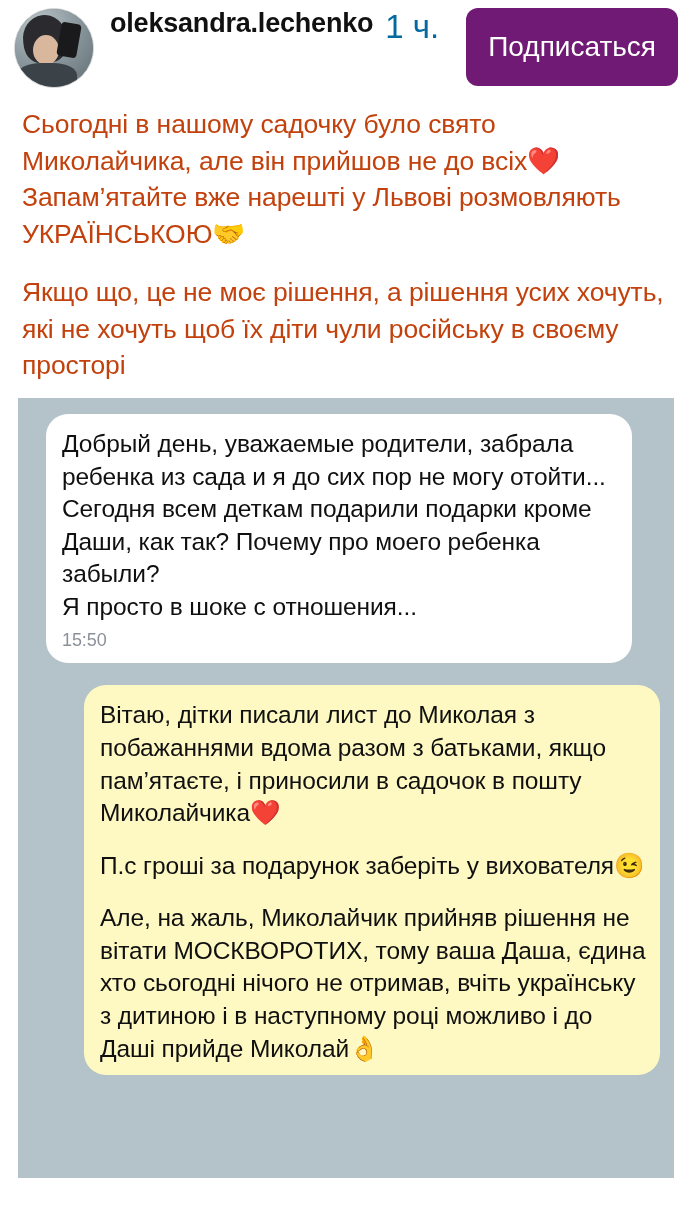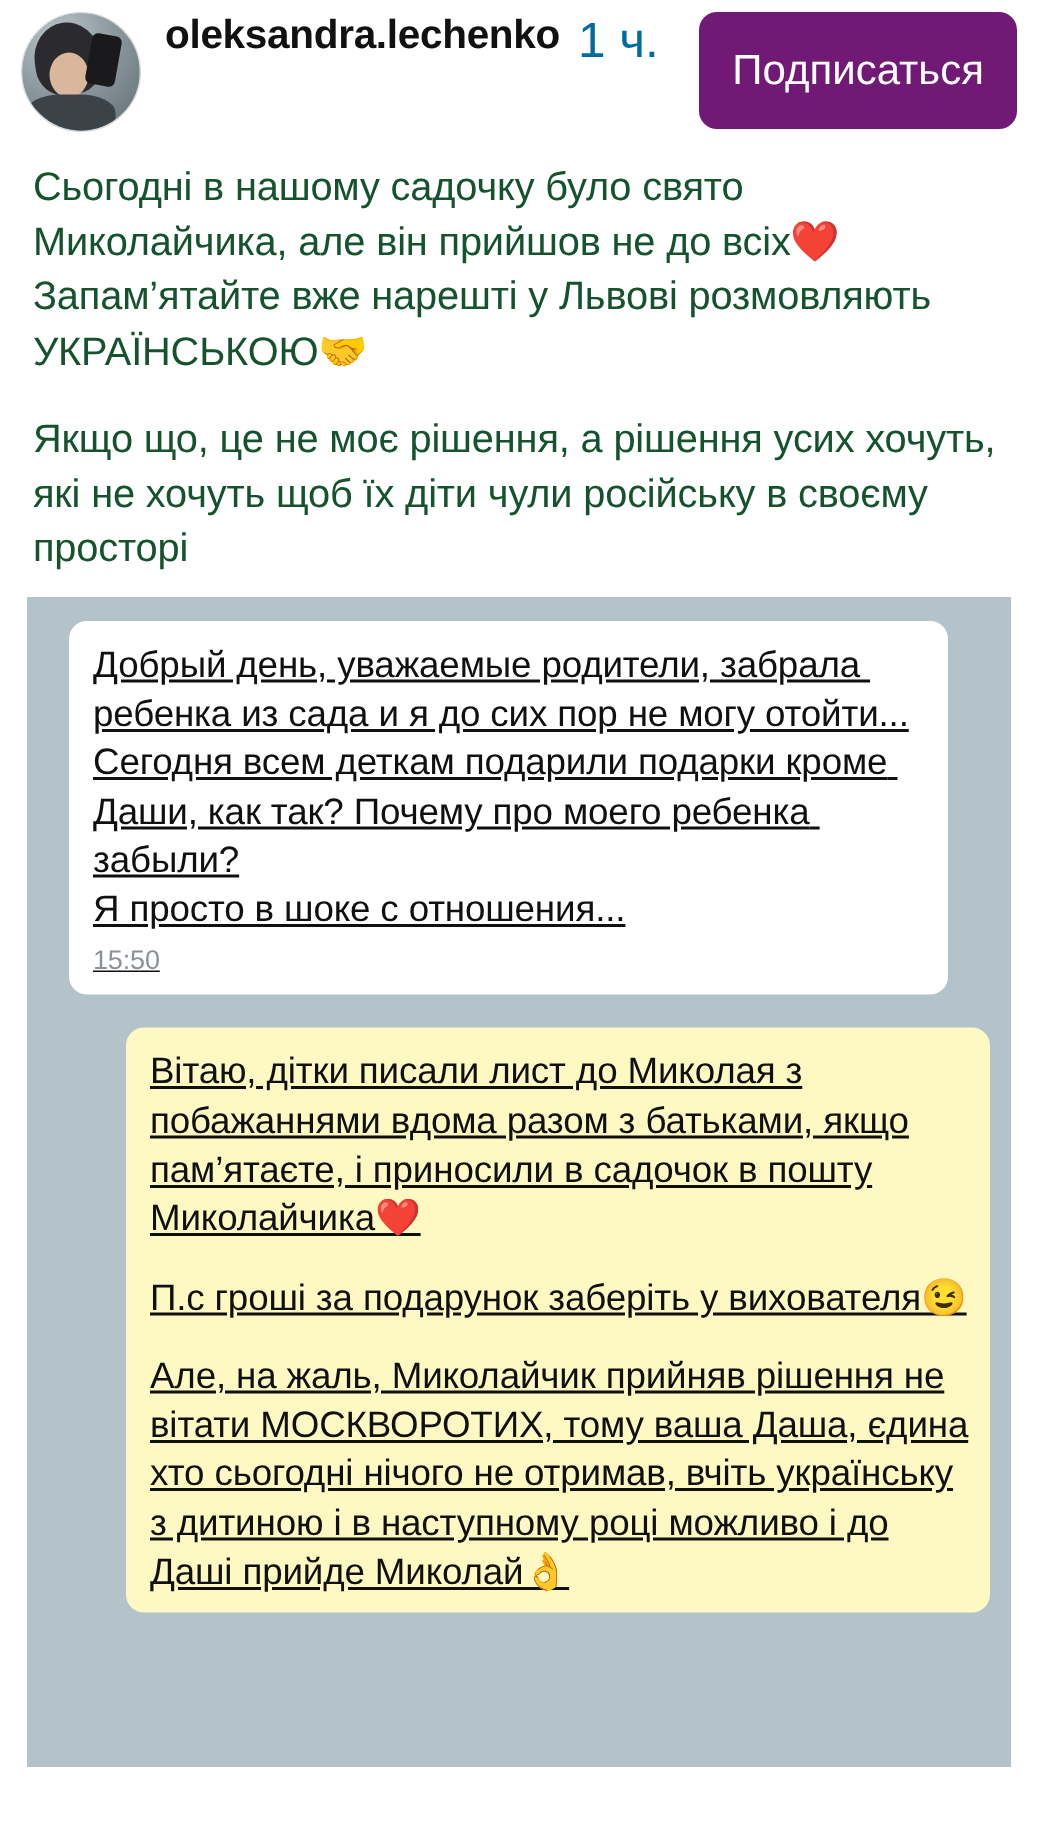--- a/index.html
+++ b/index.html
@@ -106,42 +106,41 @@
   }
 
   
   .caption {
     padding: 14px 22px 0 22px;
   }
   .caption p {
     margin: 0 0 22px 0;
     font-size: 26.5px;
     line-height: 1.38;
-    color: #14532d;
+    color: #c2410c;
     letter-spacing: -0.1px;
   }
   .caption p:last-child { margin-bottom: 0; }
 
   
   .chat {
     margin: 14px 18px 0 18px;
     background: #b4c3c9;
     padding: 16px 14px 22px 14px;
     position: relative;
     min-height: 780px;
   }
   .bubble {
-    border-radius: 12px;
+    border-radius: 22px;
     padding: 14px 8px 10px 16px;
     position: relative;
     font-size: 24.5px;
     line-height: 1.33;
     color: #101010;
     letter-spacing: -0.1px;
-    text-decoration: underline;
   }
   .bubble p { margin: 0; }
   .bubble p + p { margin-top: 20px; }
 
   .bubble.incoming {
     background: #ffffff;
     margin-right: 28px;
     margin-left: 14px;
   }
   .bubble.outgoing {

